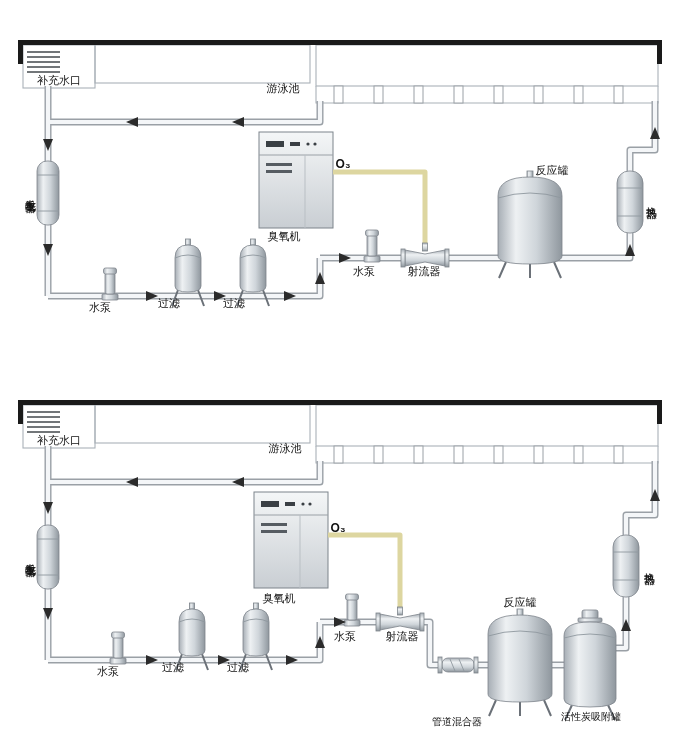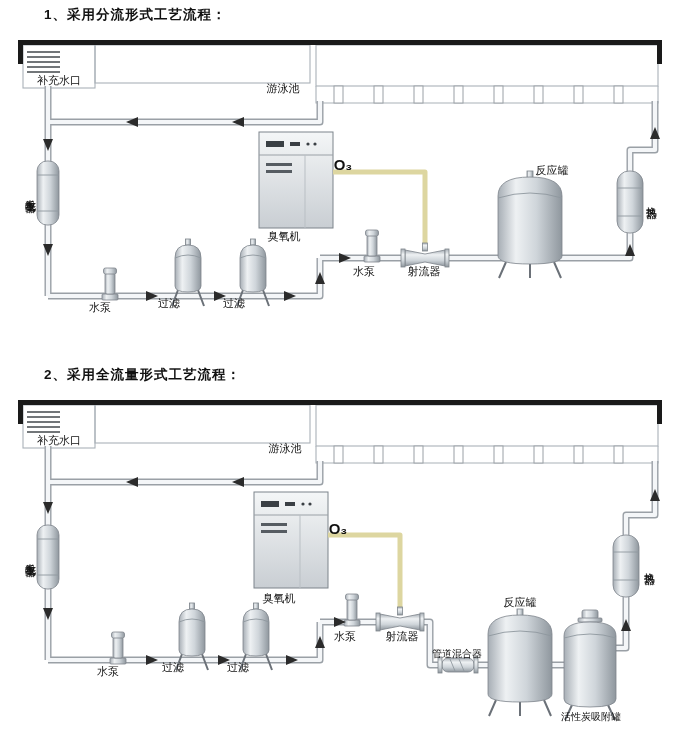--- a/index.html
+++ b/index.html
@@ -3,21 +3,21 @@
 <meta charset="utf-8">
 <style>
   body{margin:0;background:#ffffff}
   .canvas{position:relative;width:698px;height:750px;background:#ffffff;
           font-family:"Liberation Sans",sans-serif;overflow:hidden}
   .canvas > svg{position:absolute;left:0;top:0}
   .title{position:absolute;font-size:13.5px;font-weight:700;color:#111;letter-spacing:1px;white-space:nowrap}
   .lbl{position:absolute;transform:translate(-50%,-50%);font-size:11px;color:#111;white-space:nowrap}
   .lbl.vert{writing-mode:vertical-rl;text-orientation:upright;letter-spacing:1px}
   .lbl.small{font-size:10px}
-  .lbl.o3{font-size:15px;font-weight:700}
+  .lbl.o3{font-size:12px;font-weight:700}
 
   
   .pipeO{fill:none;stroke:#9aa0a6;stroke-width:7;stroke-linejoin:round}
   .pipeI{fill:none;stroke:#f4f6f8;stroke-width:4.2;stroke-linejoin:round}
   .otube{fill:none;stroke:#ddd6a0;stroke-width:5;stroke-linejoin:round}
   .met{fill:url(#metalH);stroke:#7d848b;stroke-width:.8}
   .metV{fill:url(#metalV);stroke:#7d848b;stroke-width:.8}
   .leg{stroke:#6b7178;stroke-width:2;fill:none}
   .band{stroke:#8f979e;stroke-width:.9;fill:none}
   .wall{stroke:#aab1b8;stroke-width:1.1;fill:none}
@@ -259,43 +259,41 @@
       <use href="#arr" transform="translate(152,660)"></use>
       <use href="#arr" transform="translate(224,660)"></use>
       <use href="#arr" transform="translate(292,660)"></use>
       <use href="#arr" transform="translate(320,642) rotate(270)"></use>
       <use href="#arr" transform="translate(340,622)"></use>
       <use href="#arr" transform="translate(626,625) rotate(270)"></use>
       <use href="#arr" transform="translate(655,495) rotate(270)"></use>
     </g>
   </svg>
 
-  <span class="title" style="left:44px;top:6px">1、采用分流形式工艺流程：</span>
   <span class="lbl" style="left:59px;top:80px">补充水口</span>
   <span class="lbl" style="left:283px;top:88px">游泳池</span>
   <span class="lbl vert" style="left:30px;top:193px">毛发收集器</span>
   <span class="lbl" style="left:100px;top:307px">水泵</span>
   <span class="lbl" style="left:169px;top:303px">过滤</span>
   <span class="lbl" style="left:234px;top:303px">过滤</span>
   <span class="lbl" style="left:284px;top:236px">臭氧机</span>
   <span class="lbl o3" style="left:343px;top:164px">O₃</span>
   <span class="lbl" style="left:364px;top:271px">水泵</span>
   <span class="lbl" style="left:424px;top:271px">射流器</span>
   <span class="lbl" style="left:552px;top:170px">反应罐</span>
   <span class="lbl vert" style="left:651px;top:200px">换热器</span>
 
-  <span class="title" style="left:44px;top:366px">2、采用全流量形式工艺流程：</span>
   <span class="lbl" style="left:59px;top:440px">补充水口</span>
   <span class="lbl" style="left:285px;top:448px">游泳池</span>
   <span class="lbl vert" style="left:30px;top:557px">毛发收集器</span>
   <span class="lbl" style="left:108px;top:671px">水泵</span>
   <span class="lbl" style="left:173px;top:667px">过滤</span>
   <span class="lbl" style="left:238px;top:667px">过滤</span>
   <span class="lbl" style="left:279px;top:598px">臭氧机</span>
   <span class="lbl o3" style="left:338px;top:528px">O₃</span>
   <span class="lbl" style="left:345px;top:636px">水泵</span>
   <span class="lbl" style="left:402px;top:636px">射流器</span>
-  <span class="lbl small" style="left:457px;top:654px">管道混合器</span>
+  <span class="lbl small" style="left:457px;top:722px">管道混合器</span>
   <span class="lbl" style="left:520px;top:602px">反应罐</span>
   <span class="lbl small" style="left:591px;top:717px">活性炭吸附罐</span>
   <span class="lbl vert" style="left:649px;top:566px">换热器</span>
 
 </div>
 
 </body></html>

